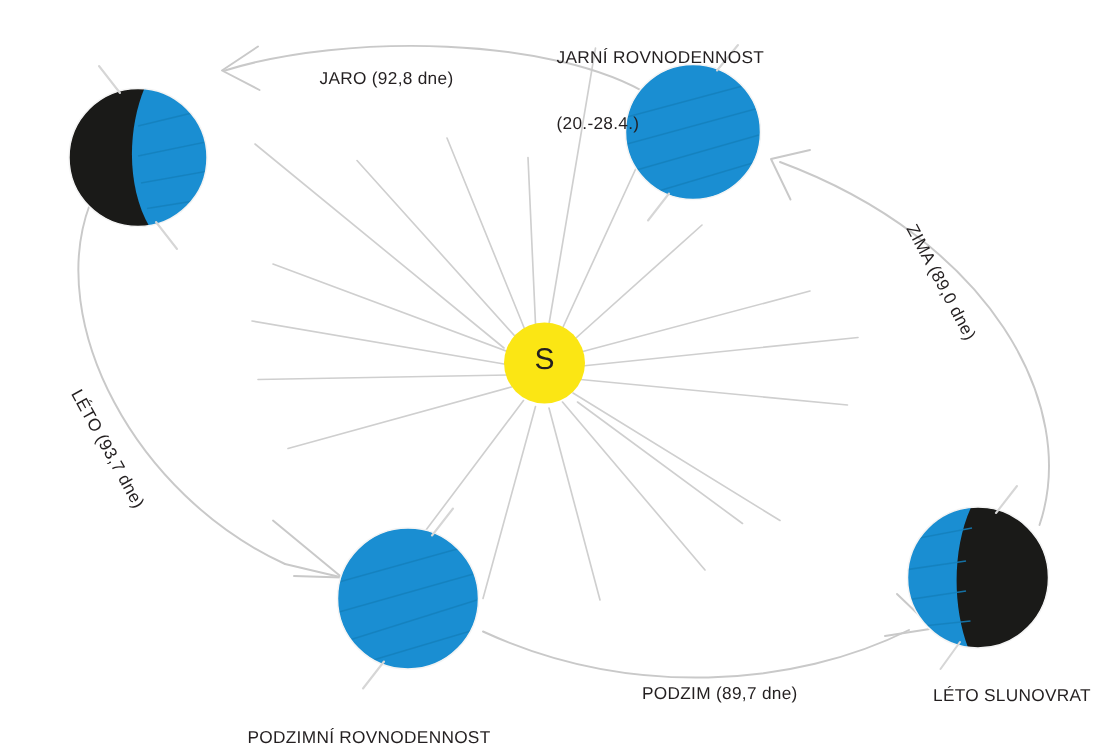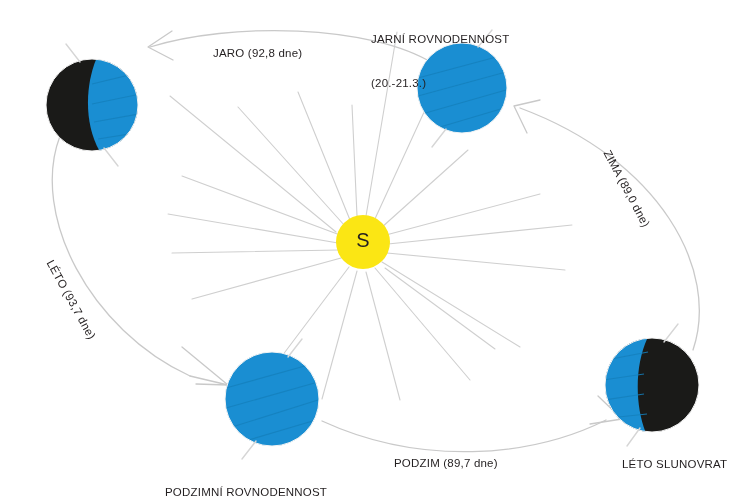--- a/index.html
+++ b/index.html
@@ -45,21 +45,21 @@
     font-size: 11.5px;
     color: #231f20;
     letter-spacing: 0.2px;
     white-space: pre;
   }
   #lbl-summer-solstice { left: 17px;  top: 27px; }
   #lbl-spring-equinox  { left: 371px; top: 3px;  }
   #lbl-winter-solstice { left: 622px; top: 428px;}
   #lbl-autumn-equinox  { left: 165px; top: 456px;}
   #lbl-spring { left: 213px; top: 0; margin-top: 47px; }
-  #lbl-autumn { left: 394px; top: 457px; }
+  #lbl-autumn { left: 428px; top: 457px; }
   #lbl-summer {
     left: 55px; top: 258px;
     transform: rotate(61deg);
     transform-origin: left top;
   }
   #lbl-winter {
     left: 612px; top: 148px;
     transform: rotate(62deg);
     transform-origin: left top;
   }
@@ -209,21 +209,21 @@
     <g>
       <circle cx="363" cy="242" r="27" fill="#fbe614"></circle>
     </g>
   </svg>
 
   <div class="sun-letter">S</div>
 
 
   <div class="lbl" id="lbl-spring-equinox">
     <span class="ttl">JARNÍ ROVNODENNOST</span>
-    <span class="dt">(20.-21.3.)</span>
+    <span class="dt">(20.-28.4.)</span>
   </div>
 
   <div class="lbl" id="lbl-winter-solstice">
     <span class="ttl">LÉTO SLUNOVRAT</span>
     
   </div>
 
   <div class="lbl" id="lbl-autumn-equinox">
     <span class="ttl">PODZIMNÍ ROVNODENNOST</span>
     

